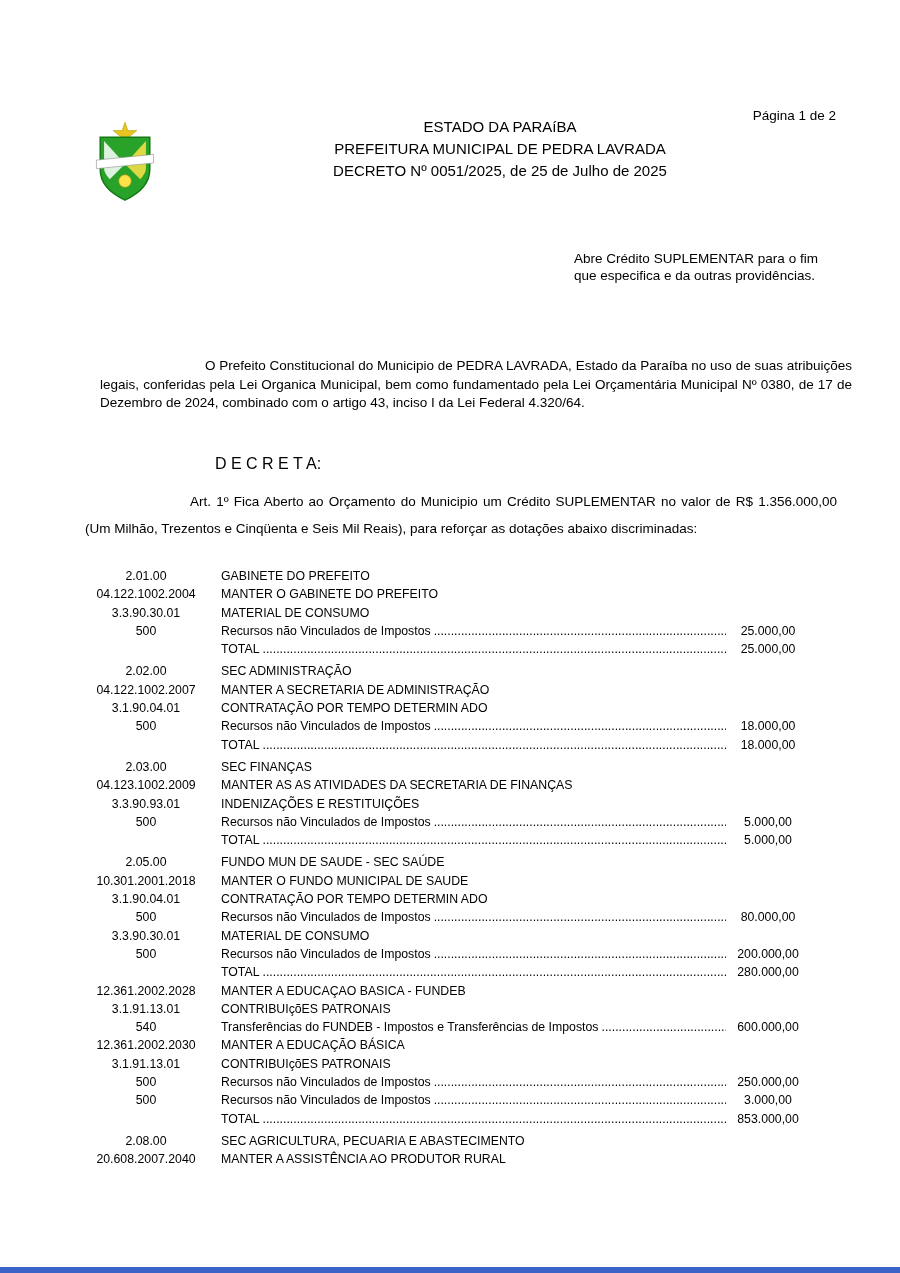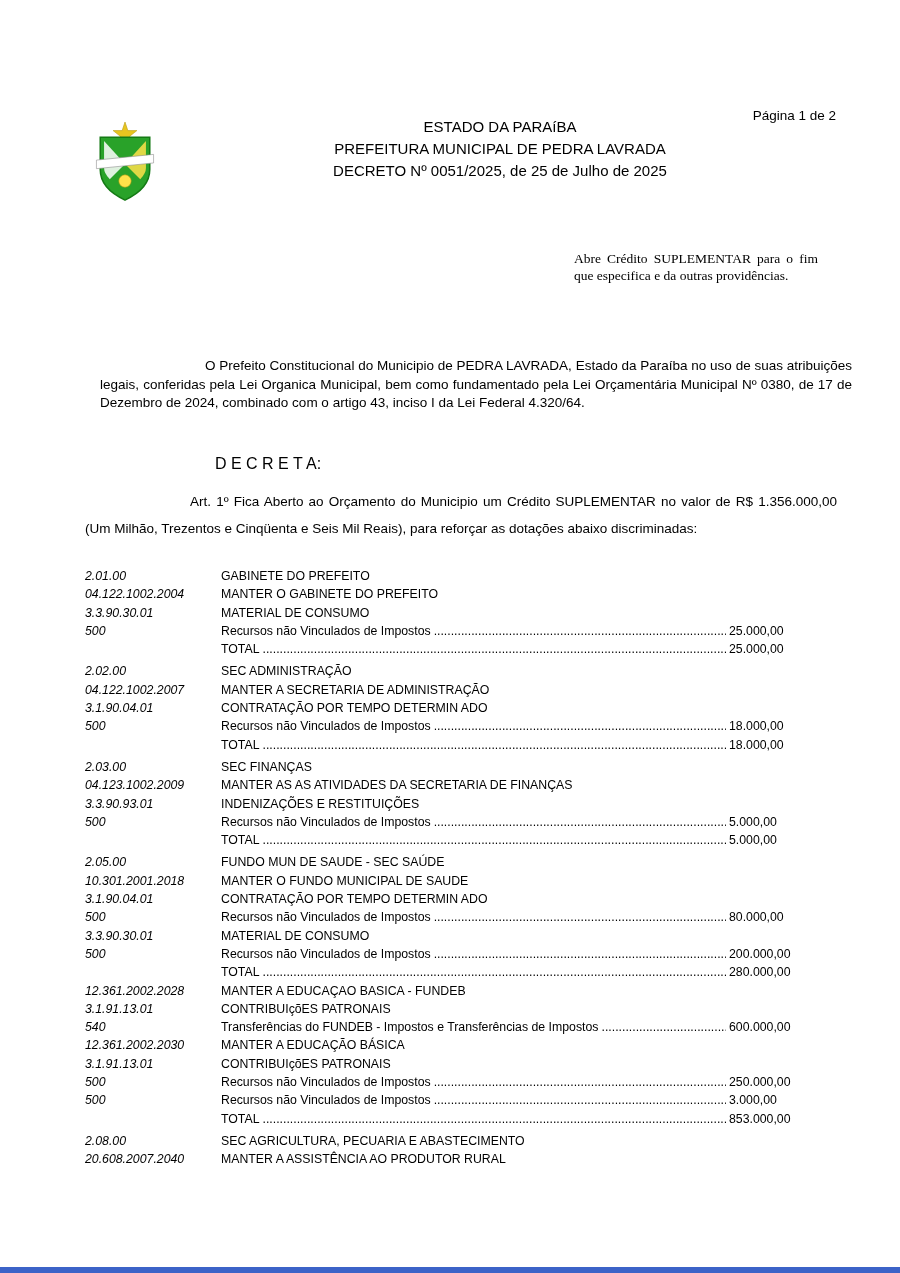--- a/index.html
+++ b/index.html
@@ -18,21 +18,21 @@
   .header-block { position:absolute; top:108px; left:0; width:100%;margin-top:8px; }
   .logo {
     position:absolute; left:94px; top:6px; width:62px; height:80px;
   }
   .header-lines {
     position:relative; left:50px;
     text-align:center; font-size:15px; line-height:22px;
   }
   .summary {
     position:absolute; top:251px; left:574px; width:244px;
-    font-size:13.5px; line-height:16.5px; text-align:justify;font-family:Liberation Serif, serif;
+    font-size:13.5px; line-height:16.5px; text-align:justify;
   }
   .preamble {
     position:absolute; top:357px; left:85px; width:752px;
     font-size:13.5px; line-height:18.5px; text-align:justify;
     text-indent:105px;
     margin-left:15px;
   }
   .decreta {
     position:absolute; top:455px; left:215px;
     font-size:16px;
@@ -41,27 +41,27 @@
     position:absolute; top:488px; left:85px; width:752px;
     font-size:13.5px; line-height:27px; text-align:justify;
     text-indent:105px;
   }
   .budget-table {
     position:absolute; top:563px; left:85px; width:722px;
     font-size:12.3px;
   }
   .row { display:flex; align-items:baseline; line-height:18.3px; }
   .row-section { margin-top:4px; }
-  .code { flex:none; width:130px; padding-right:8px; text-align:left; white-space:nowrap;font-style:italic; }
+  .code { flex:none; width:130px; padding-right:8px; text-align:center; white-space:nowrap; }
   .desc { flex:none; white-space:nowrap;margin-left:6px; }
   .leader { flex:1 1 auto; overflow:hidden; white-space:nowrap; margin:0 3px; min-width:0; }
   .leader::after {
     content:"........................................................................................................................................................................................................";
   }
-  .amount { flex:none; width:78px; text-align:left; white-space:nowrap; }
+  .amount { flex:none; width:78px; text-align:center; white-space:nowrap; }
   .bottom-bar {
     position:absolute; bottom:0; left:0; width:100%; height:6px;
     background:#3c63c8;
   }
 </style>
 </head>
 <body>
 
 <div class="page">
 

